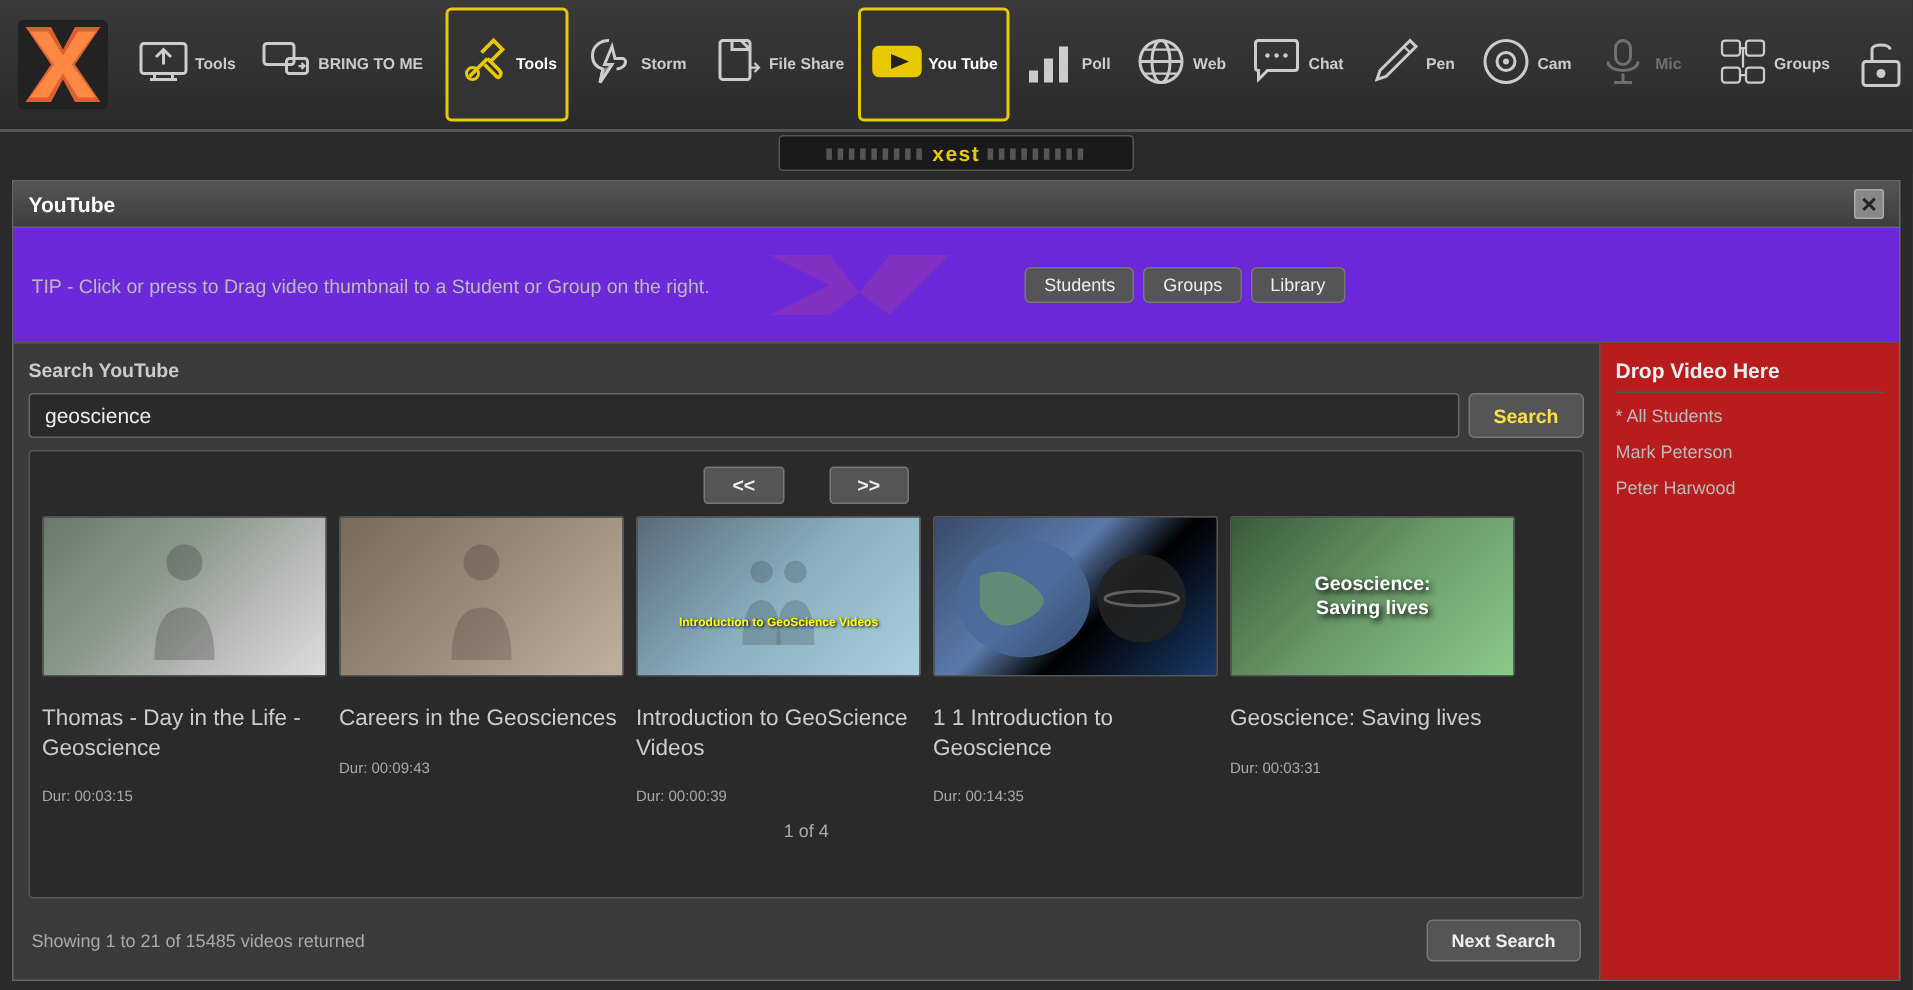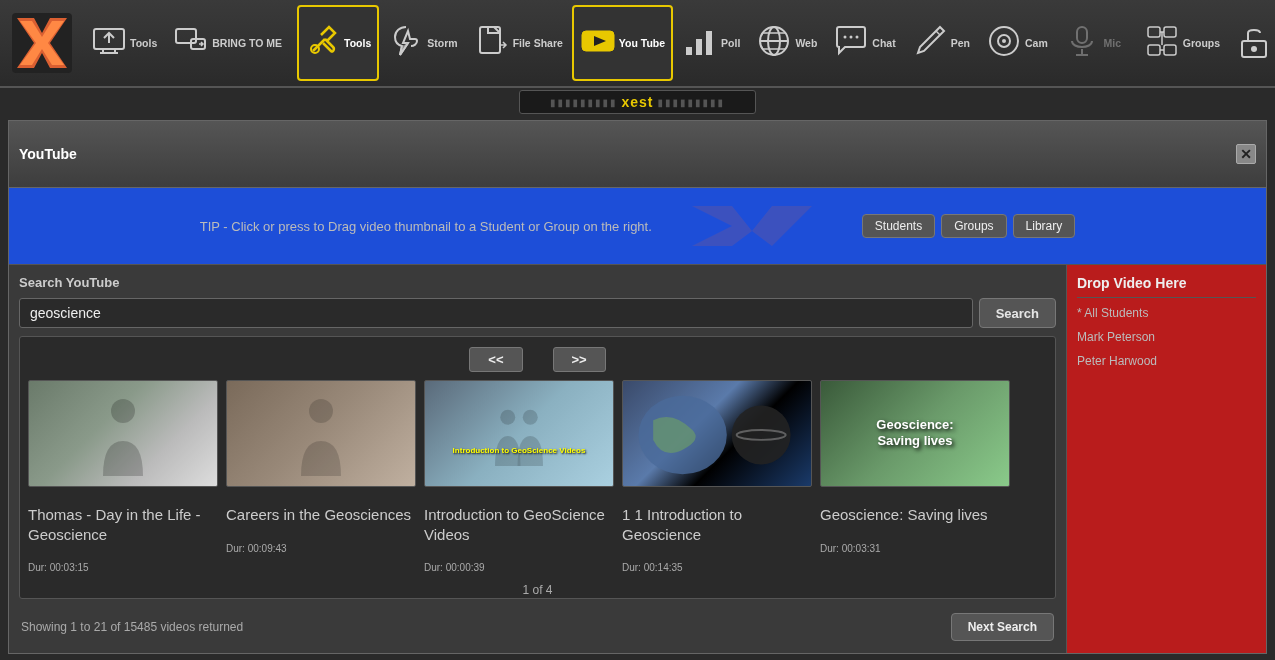--- a/index.html
+++ b/index.html
@@ -100,21 +100,21 @@
       background: #3a3a3a;
       border: 1px solid #666;
       margin: 4px 8px;
       height: calc(660px - 88px - 14px - 24px);
       display: flex;
       flex-direction: column;
     }
     .window-titlebar {
       background: linear-gradient(180deg, #555 0%, #3d3d3d 100%);
       border-bottom: 1px solid #666;
-      padding: 23px 10px;
+      padding: 5px 10px;
       display: flex;
       align-items: center;
       justify-content: space-between;
     }
     .window-title {
       color: #fff;
       font-size: 14px;
       font-weight: bold;
     }
     .close-btn {
@@ -127,26 +127,26 @@
       align-items: center;
       justify-content: center;
       cursor: pointer;
       color: #222;
       font-size: 14px;
       font-weight: bold;
     }
 
     
     .tip-bar {
-      background: #1d4ed8;
+      background: #6d28d9;
       border-bottom: 1px solid #555;
       padding: 8px 12px;
       display: flex;
       align-items: center;
-      justify-content: center;
+      justify-content: flex-start;
     }
     .tip-text {
       color: #bbb;
       font-size: 13px;
     }
     .tip-buttons {
       display: flex;
       gap: 6px;
     }
     .tip-btn {
@@ -197,21 +197,21 @@
       border-radius: 3px;
       color: #eee;
       font-size: 14px;
       padding: 6px 10px;
       outline: none;
     }
     .search-btn {
       background: #555;
       border: 1px solid #777;
       border-radius: 4px;
-      color: #e5e5e5;
+      color: #fde047;
       font-size: 13px;
       font-weight: bold;
       padding: 6px 16px;
       cursor: pointer;
     }
 
     
     .video-area {
       background: #2a2a2a;
       border: 1px solid #555;

